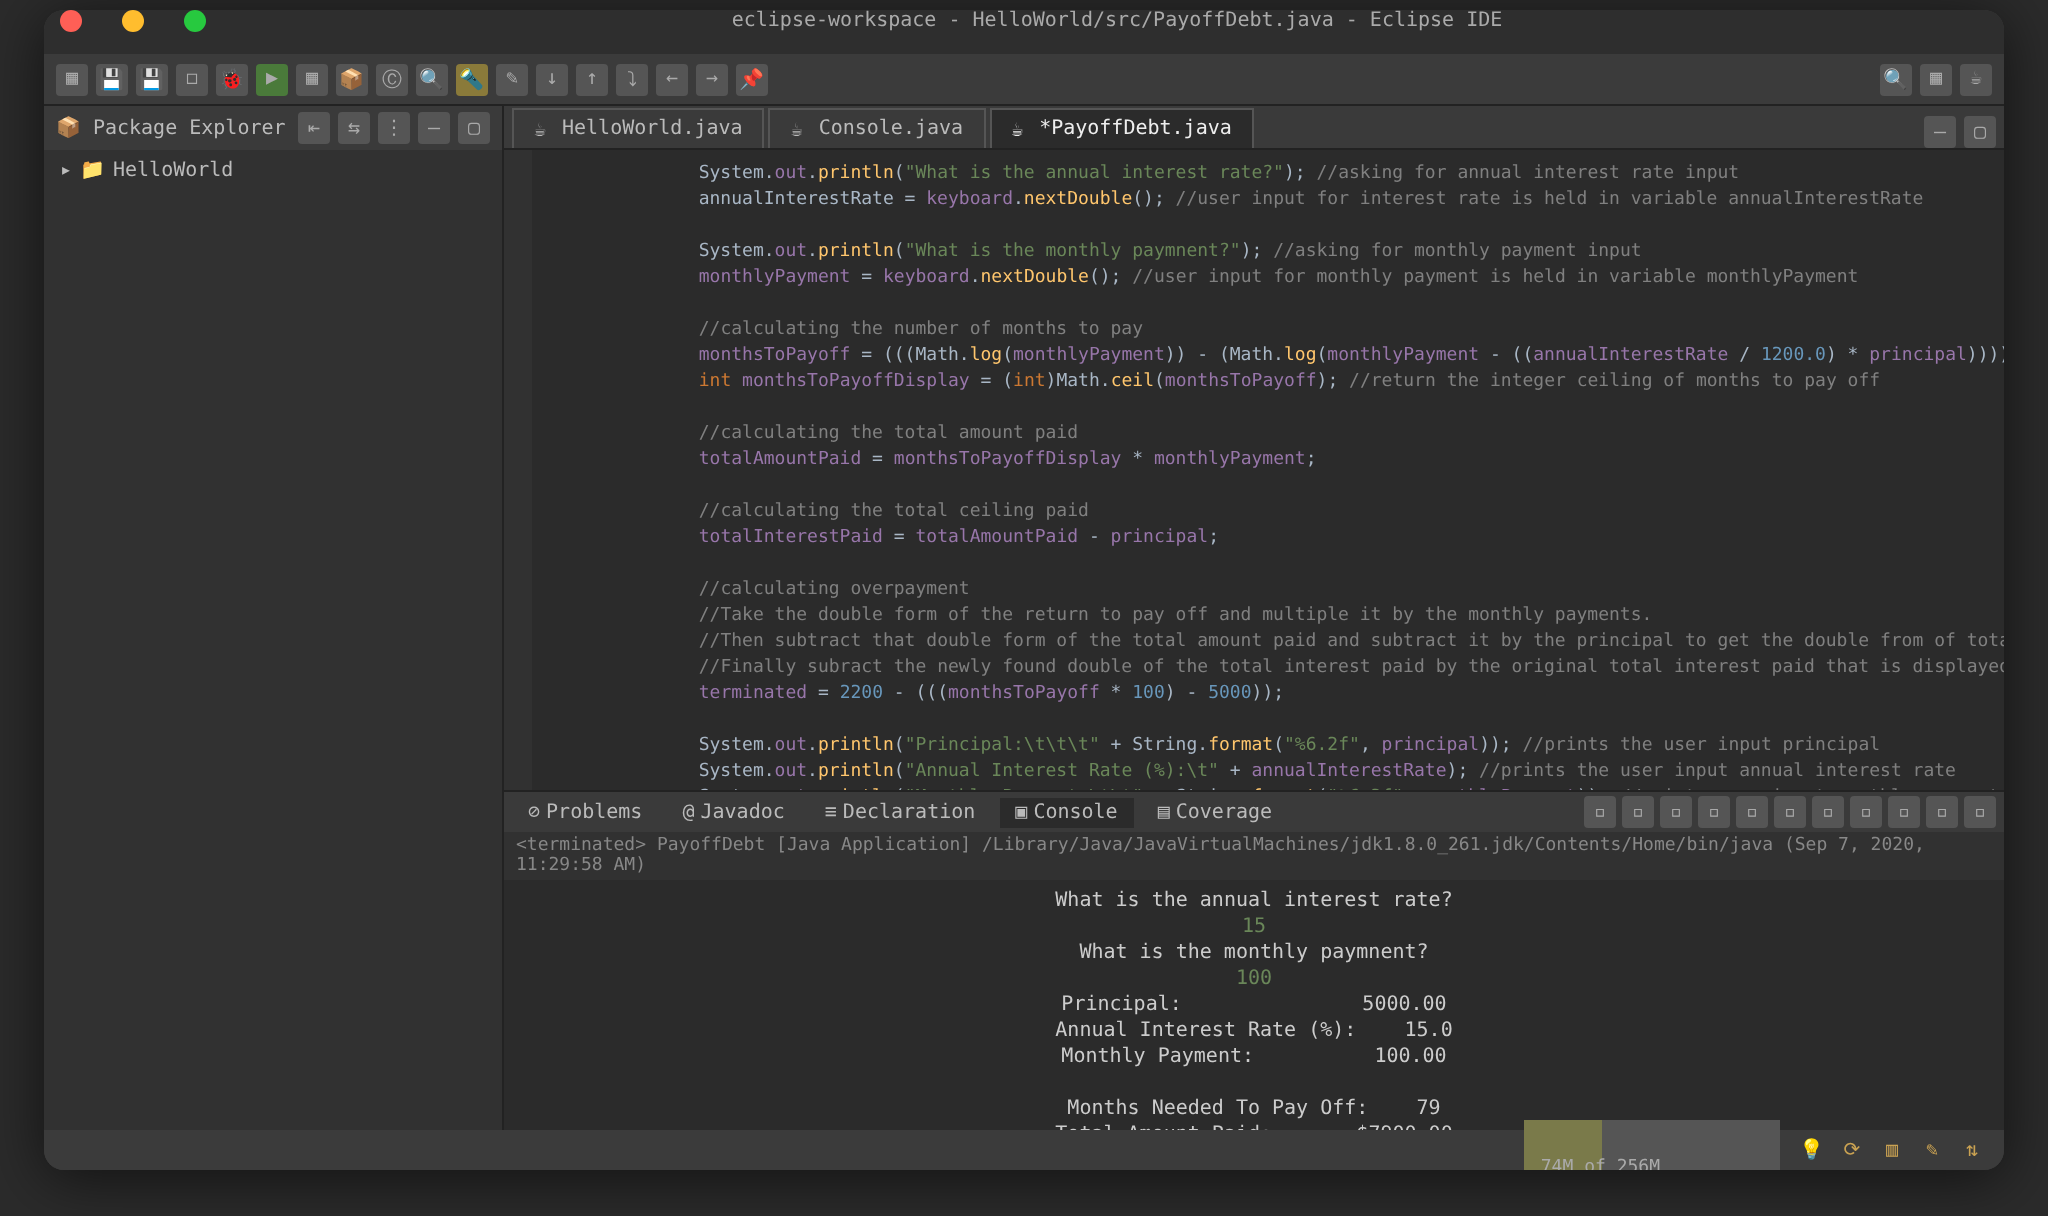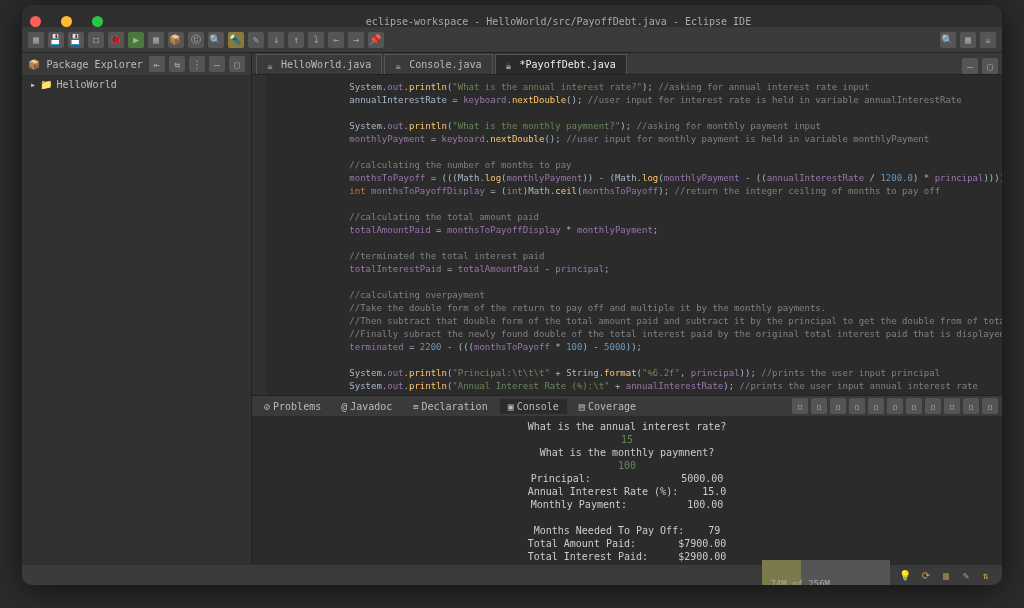--- a/index.html
+++ b/index.html
@@ -1,20 +1,20 @@
 <!DOCTYPE html>
 <html><head>
 <meta charset="utf-8">
 <style>
 * { margin:0; padding:0; box-sizing:border-box; font-family: Menlo, Consolas, monospace; }
 body { background:#2b2b2b; width:1024px; height:608px; overflow:hidden; position:relative; }
 .window { width:980px; height:580px; margin:5px auto; background:#3c3c3c; border-radius:10px; box-shadow:0 4px 30px rgba(0,0,0,0.6); display:flex; flex-direction:column; overflow:hidden; }
 
 
-.titlebar { height:22px; background:#2e2e2e; display:flex; align-items:flex-end; padding:0 8px; gap:20px; font-size:11px; color:#bbb; }
+.titlebar { height:22px; background:#2e2e2e; display:flex; align-items:flex-start; padding:0 8px; gap:20px; font-size:11px; color:#bbb; }
 .traffic { width:11px; height:11px; border-radius:50%; }
 .traffic.red{background:#ff5f56;} .traffic.yellow{background:#ffbd2e;} .traffic.green{background:#27c93f;}
 .titletxt{ flex:1; text-align:center; font-size:10px; color:#aaa; }
 
 
 .toolbar { height:26px; background:#3b3b3b; display:flex; align-items:center; padding:0 6px; gap:4px; border-bottom:1px solid #222; }
 .tbtn { width:16px; height:16px; background:#555; border-radius:2px; font-size:10px; display:flex; align-items:center; justify-content:center; color:#aaa; }
 .tbtn.green{background:#4a7a3a;} .tbtn.yellow{background:#8a7a3a;}
 .toolbar .spacer{flex:1;}
 
@@ -138,21 +138,21 @@
         System.<span class="fld">out</span>.<span class="fn">println</span>(<span class="str">"What is the monthly paymnent?"</span>); <span class="cmt">//asking for monthly payment input</span>
         <span class="fld">monthlyPayment</span> = <span class="fld">keyboard</span>.<span class="fn">nextDouble</span>(); <span class="cmt">//user input for monthly payment is held in variable monthlyPayment</span>
  
         <span class="cmt">//calculating the number of months to pay</span>
         <span class="fld">monthsToPayoff</span> = (((Math.<span class="fn">log</span>(<span class="fld">monthlyPayment</span>)) - (Math.<span class="fn">log</span>(<span class="fld">monthlyPayment</span> - ((<span class="fld">annualInterestRate</span> / <span class="num">1200.0</span>) * <span class="fld">principal</span>))))/((Math.
         <span class="kw">int </span><span class="fld">monthsToPayoffDisplay</span> = (<span class="kw">int</span>)Math.<span class="fn">ceil</span>(<span class="fld">monthsToPayoff</span>); <span class="cmt">//return the integer ceiling of months to pay off</span>
  
         <span class="cmt">//calculating the total amount paid</span>
         <span class="fld">totalAmountPaid</span> = <span class="fld">monthsToPayoffDisplay</span> * <span class="fld">monthlyPayment</span>;
  
-        <span class="cmt">//terminated the total interest paid</span>
+        <span class="cmt">//calculating the total ceiling paid</span>
         <span class="fld">totalInterestPaid</span> = <span class="fld">totalAmountPaid</span> - <span class="fld">principal</span>;
  
         <span class="cmt">//calculating overpayment</span>
         <span class="cmt">//Take the double form of the return to pay off and multiple it by the monthly payments.</span>
         <span class="cmt">//Then subtract that double form of the total amount paid and subtract it by the principal to get the double from of total interest p</span>
         <span class="cmt">//Finally subract the newly found double of the total interest paid by the original total interest paid that is displayed in the cons</span>
         <span class="fld">terminated</span> = <span class="num">2200</span> - (((<span class="fld">monthsToPayoff</span> * <span class="num">100</span>) - <span class="num">5000</span>));
  
         System.<span class="fld">out</span>.<span class="fn">println</span>(<span class="str">"Principal:\t\t\t"</span> + String.<span class="fn">format</span>(<span class="str">"%6.2f"</span>, <span class="fld">principal</span>)); <span class="cmt">//prints the user input principal</span>
         System.<span class="fld">out</span>.<span class="fn">println</span>(<span class="str">"Annual Interest Rate (%):\t"</span> + <span class="fld">annualInterestRate</span>); <span class="cmt">//prints the user input annual interest rate</span>
@@ -197,20 +197,21 @@
               <span class="tbtn">▫</span>
               <span class="tbtn">▫</span>
               <span class="tbtn">▫</span>
               <span class="tbtn">▫</span>
               <span class="tbtn">▫</span>
               <span class="tbtn">▫</span>
               <span class="tbtn">▫</span>
               <span class="tbtn">▫</span>
             </div>
           </div>
+        <div class="term-info">&lt;terminated&gt; PayoffDebt [Java Application] /Library/Java/JavaVirtualMachines/jdk1.8.0_261.jdk/Contents/Home/bin/java (Sep 7, 2020, 11:29:58 AM)</div>
         <div class="console" id="console">What is the annual interest rate?
 <span class="cin">15</span>
 What is the monthly paymnent?
 <span class="cin">100</span>
 Principal:               5000.00
 Annual Interest Rate (%):    15.0
 Monthly Payment:          100.00
  
 Months Needed To Pay Off:    79
 Total Amount Paid:       $7900.00

